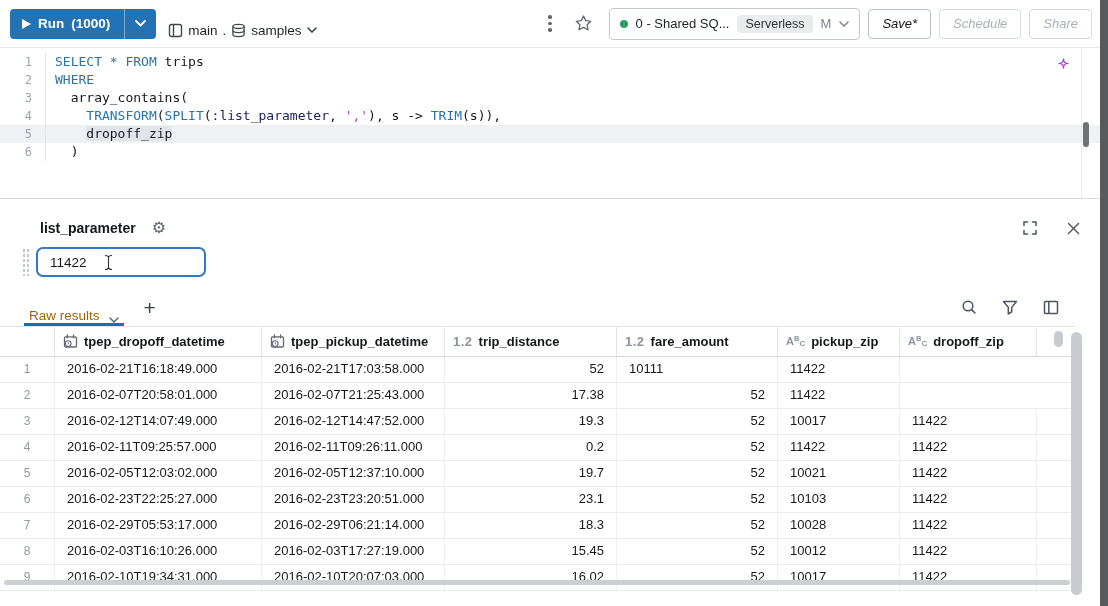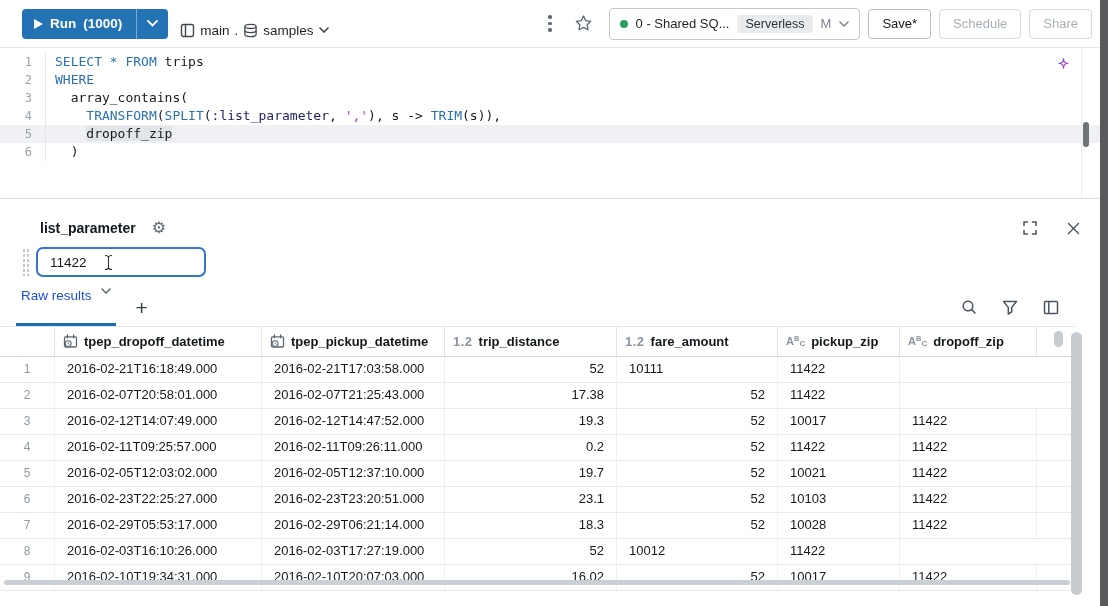--- a/index.html
+++ b/index.html
@@ -2,40 +2,40 @@
 <html><head>
 <meta charset="utf-8">
 <style>
   html,body{margin:0;padding:0;background:#fff;}
   #app{position:relative;width:1108px;height:606px;overflow:hidden;background:#fff;
        font-family:"Liberation Sans",sans-serif;color:#16181d;}
   svg{display:block;}
 
   
   .topbar{position:absolute;left:0;top:0;width:1100px;height:48px;display:flex;align-items:center;
-          padding-left:22px;box-sizing:border-box;border-bottom:1px solid #e4e7e9;background:#fff;}
+          padding-left:10px;box-sizing:border-box;border-bottom:1px solid #e4e7e9;background:#fff;}
   .run-split{display:flex;height:30px;border-radius:4px;overflow:hidden;}
   .run-main{display:flex;align-items:center;gap:7px;background:#2272b4;color:#fff;border:none;
             font-family:inherit;font-size:13.5px;font-weight:600;padding:0 14px 0 12px;cursor:pointer;}
   .run-caret{display:flex;align-items:center;justify-content:center;background:#2272b4;border:none;
              border-left:1px solid rgba(255,255,255,.4);width:32px;cursor:pointer;}
   .play{width:0;height:0;border-left:9px solid #fff;border-top:5px solid transparent;border-bottom:5px solid transparent;}
   .context{display:flex;align-items:center;gap:5px;margin-left:12px;font-size:13.5px;color:#1d2227;cursor:pointer;margin-top:13px;}
   .spacer{flex:1;}
   .kebab{display:flex;flex-direction:column;gap:3px;padding:6px 8px;cursor:pointer;}
   .kebab i{width:3.5px;height:3.5px;border-radius:50%;background:#5d6874;}
   .iconbtn{background:none;border:none;padding:4px;cursor:pointer;display:flex;align-items:center;}
   .warehouse{display:flex;align-items:center;gap:8px;height:30px;border:1px solid #c2c9cf;border-radius:4px;
              padding:0 10px;margin:0 8px 0 12px;font-size:13px;cursor:pointer;background:#fff;}
   .wh-dot{width:8px;height:8px;border-radius:50%;background:#2aa05c;}
   .wh-name{color:#1d2227;max-width:118px;white-space:nowrap;overflow:hidden;}
   .wh-badge{background:#e9ebed;border-radius:4px;padding:2px 8px;color:#2b3238;font-size:12.5px;}
   .wh-size{color:#7c8590;}
   .btn{height:30px;border-radius:4px;background:#fff;font-family:inherit;font-size:13px;padding:0 13px;
-       margin-right:8px;cursor:pointer;}
+       margin-right:8px;cursor:pointer;font-style:italic;}
   .btn.save{border:1px solid #b9c1c8;color:#16181d;font-weight:500;}
   .btn.ghost{border:1px solid #d5dade;color:#a7b0b9;}
 
   
   .editor{position:absolute;left:0;top:48px;width:1100px;height:150px;background:#fff;
           font-family:"DejaVu Sans Mono",monospace;font-size:13px;padding-top:5px;box-sizing:border-box;}
   .cl{display:flex;height:18px;line-height:18px;}
   .cl.hl{background:#f0f1f4;}
   .ln{width:46px;text-align:right;padding-right:13px;box-sizing:border-box;color:#9aa3ad;font-size:12px;
       border-right:1px solid #e4e7ea;flex:none;}
@@ -58,21 +58,21 @@
   .param-row{position:absolute;left:22px;top:48px;display:flex;align-items:center;}
   .grip{width:8px;height:28px;margin-right:6px;background-image:radial-gradient(#c3c8cd 1.1px,transparent 1.2px);
         background-size:4px 5px;cursor:grab;}
   .pwrap{position:relative;}
   .pwrap input{width:170px;height:30px;box-sizing:border-box;border:2px solid #3178c8;border-radius:7px;
                font-family:inherit;font-size:13.5px;color:#16181d;padding:0 0 0 12px;outline:none;}
   .ibeam{position:absolute;left:67px;top:7px;pointer-events:none;}
 
   .tabs-row{position:absolute;left:0;top:89px;width:1075px;height:39px;display:flex;align-items:stretch;
             border-bottom:1px solid #e2e5e8;box-sizing:border-box;}
-  .tab{display:flex;align-items:flex-start;gap:9px;margin-left:16px;padding:0 5px;color:#1d4ed8;
+  .tab{display:flex;align-items:flex-end;gap:9px;margin-left:24px;padding:0 5px;color:#a16207;
        font-size:13.5px;font-weight:500;border-bottom:3px solid #1a6fae;cursor:pointer;}
   .add-tab{align-self:center;margin-left:16px;background:none;border:none;font-size:21px;color:#3b434a;
            cursor:pointer;line-height:1;padding:0 4px;font-family:inherit;}
   .tab-icons{margin-left:auto;margin-right:14px;display:flex;gap:21px;align-self:center;}
   .tab-icons .iconbtn{padding:2px;}
 
   
   .grid{position:absolute;left:0;top:128px;width:1075px;height:265px;overflow:hidden;font-size:13px;}
   .grow{display:grid;grid-template-columns:55px 207px 183px 172px 161px 122px 137px 38px;}
   .ghead{height:29px;border-bottom:1px solid #d6dadd;}
@@ -379,20 +379,21 @@
             <div class="cell num">18.3</div>
             <div class="cell num">52</div>
             <div class="cell">10028</div>
             <div class="cell">11422</div>
             <div class="cell" style="border-right: none;"></div>
           </div>
           <div class="grow">
             <div class="cell rownum">8</div>
             <div class="cell">2016-02-03T16:10:26.000</div>
             <div class="cell">2016-02-03T17:27:19.000</div>
+            <div class="cell num">15.45</div>
             <div class="cell num">52</div>
             <div class="cell">10012</div>
             <div class="cell">11422</div>
             <div class="cell" style="border-right: none;"></div>
           </div>
           <div class="grow">
             <div class="cell rownum">9</div>
             <div class="cell">2016-02-10T19:34:31.000</div>
             <div class="cell">2016-02-10T20:07:03.000</div>
             <div class="cell num">16.02</div>

